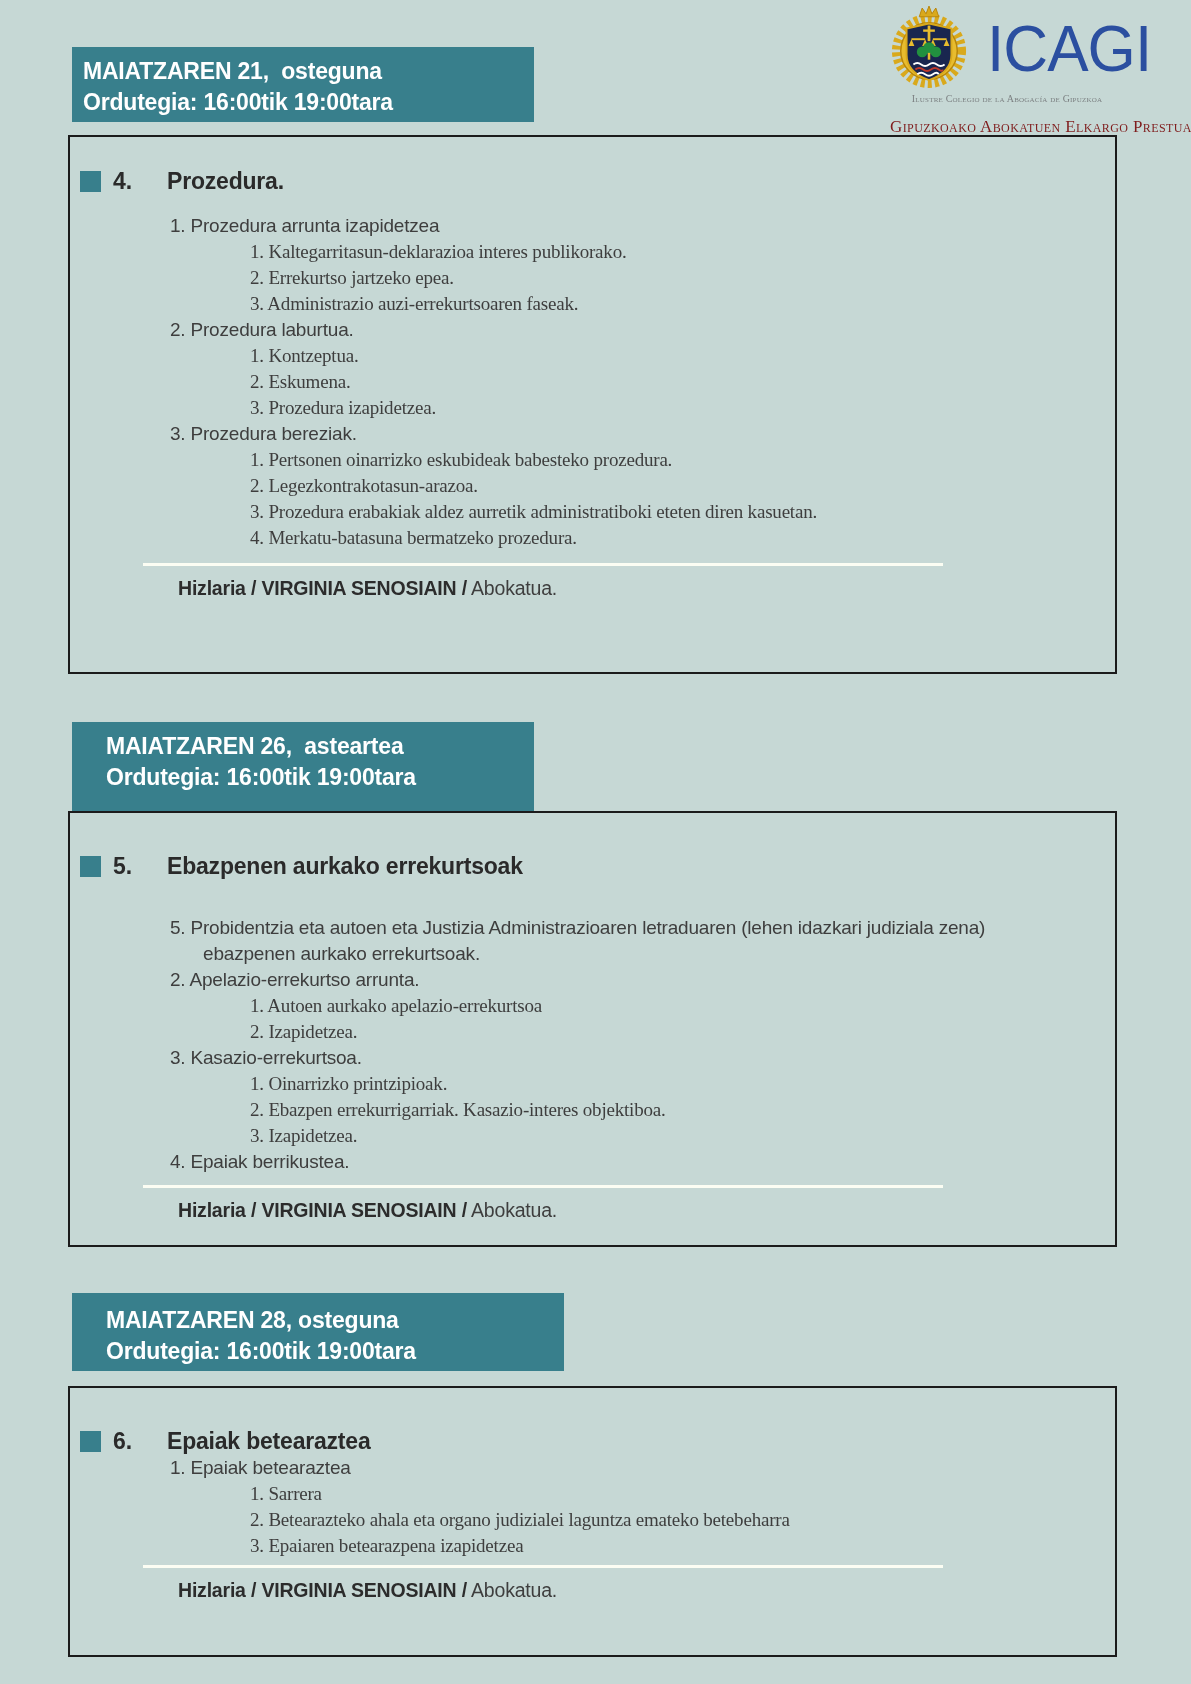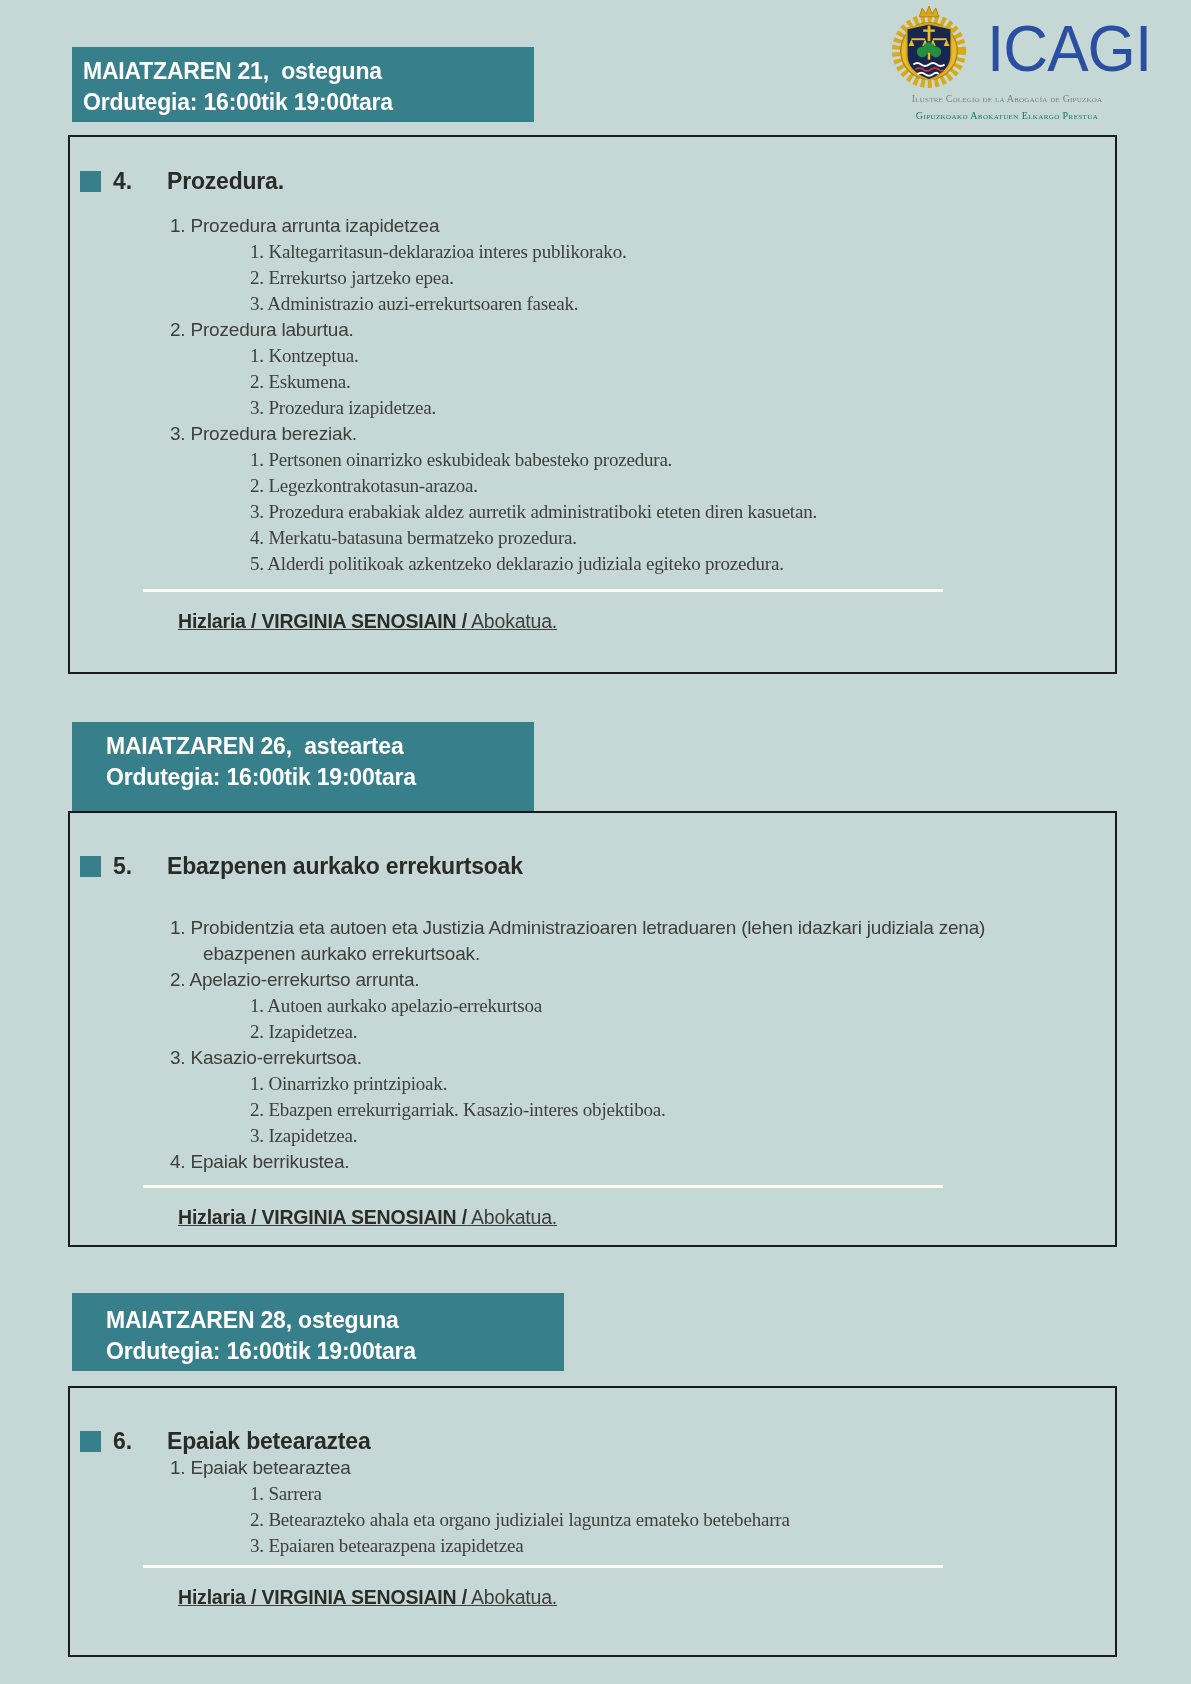--- a/index.html
+++ b/index.html
@@ -19,21 +19,21 @@
     font-size:64px; color:#2b4fa0; line-height:86px;
     margin-left:2px; letter-spacing:-1px;
     transform:scaleX(0.97); transform-origin:left center;
   }
   .logo-sub {
     font-family:"Liberation Serif", serif;
     font-variant:small-caps;
     text-align:center; white-space:nowrap; width:100%;
   }
   .logo-sub1 { font-size:10px; color:#7c8082; letter-spacing:0.2px; margin-top:1px; }
-  .logo-sub2 { font-size:10px; color:#0f766e; letter-spacing:0.4px; margin-top:6px; }
+  .logo-sub2 { font-size:17px; color:#7f1d1d; letter-spacing:0.4px; margin-top:13px; }
 
   
   .header-box {
     position:absolute; background:#387f8c; color:#ffffff;
     box-sizing:border-box; padding:9px 0 0 34px;
   }
   .header-box .line {
     font-weight:bold; font-size:23px; line-height:31px;
     letter-spacing:-0.2px; white-space:pre-wrap;
   }
@@ -61,21 +61,21 @@
   #box-3 .list { }
   .item { line-height:26px; white-space:pre-wrap; }
   .item.lvl1 { padding-left:28px; text-indent:-28px; }
   .item.lvl2 { margin-left:80px; padding-left:30px; text-indent:-30px;font-family:Liberation Serif, serif; }
 
   .separator { height:3px; background:#fbfdf3; margin-left:73px; width:800px; }
   #box-1 .separator { margin-top:12px; }
   #box-2 .separator { margin-top:10px; }
   #box-3 .separator { margin-top:6px; }
 
-  .speaker { margin-left:108px; margin-top:18px; font-size:19.5px; color:#3e3e3e; letter-spacing:-0.2px;text-decoration:underline; }
+  .speaker { margin-left:108px; margin-top:11px; font-size:19.5px; color:#3e3e3e; letter-spacing:-0.2px; }
   .speaker .bold { font-weight:bold; color:#2c2c2c; }
 </style>
 </head>
 <body>
 
 <div class="logo">
   <div class="logo-row">
     <span class="crest">
       <svg width="78" height="86" viewBox="0 0 80 88">
 
@@ -127,41 +127,40 @@
       <div class="item lvl2">3. Administrazio auzi-errekurtsoaren faseak.</div>
       <div class="item lvl1">2. Prozedura laburtua.</div>
       <div class="item lvl2">1. Kontzeptua.</div>
       <div class="item lvl2">2. Eskumena.</div>
       <div class="item lvl2">3. Prozedura izapidetzea.</div>
       <div class="item lvl1">3. Prozedura bereziak.</div>
       <div class="item lvl2">1. Pertsonen oinarrizko eskubideak babesteko prozedura.</div>
       <div class="item lvl2">2. Legezkontrakotasun-arazoa.</div>
       <div class="item lvl2">3. Prozedura erabakiak aldez aurretik administratiboki eteten diren kasuetan.</div>
       <div class="item lvl2">4. Merkatu-batasuna bermatzeko prozedura.</div>
-      <div class="item lvl2">5. Alderdi politikoak azkentzeko deklarazio judiziala egiteko prozedura.</div>
     </div>
   <div class="separator"></div>
   <div class="speaker">
     <span class="bold">Hizlaria / VIRGINIA SENOSIAIN /</span>
     <span>Abokatua.</span>
   </div>
 </section>
 
 <div class="header-box" id="header-2">
   <div class="line">MAIATZAREN 26,  asteartea</div>
   <div class="line">Ordutegia: 16:00tik 19:00tara</div>
 </div>
 <section class="content-box" id="box-2">
   <div class="heading-row">
     <span class="bullet"></span>
     <span class="h-num">5.</span>
     <span class="h-title">Ebazpenen aurkako errekurtsoak</span>
   </div>
   <div class="list">
-      <div class="item lvl1">1. Probidentzia eta autoen eta Justizia Administrazioaren letraduaren (lehen idazkari judiziala zena)
+      <div class="item lvl1">5. Probidentzia eta autoen eta Justizia Administrazioaren letraduaren (lehen idazkari judiziala zena)
  ebazpenen aurkako errekurtsoak.</div>
       <div class="item lvl1">2. Apelazio-errekurtso arrunta.</div>
       <div class="item lvl2">1. Autoen aurkako apelazio-errekurtsoa</div>
       <div class="item lvl2">2. Izapidetzea.</div>
       <div class="item lvl1">3. Kasazio-errekurtsoa.</div>
       <div class="item lvl2">1. Oinarrizko printzipioak.</div>
       <div class="item lvl2">2. Ebazpen errekurrigarriak. Kasazio-interes objektiboa.</div>
       <div class="item lvl2">3. Izapidetzea.</div>
       <div class="item lvl1">4. Epaiak berrikustea.</div>
     </div>

